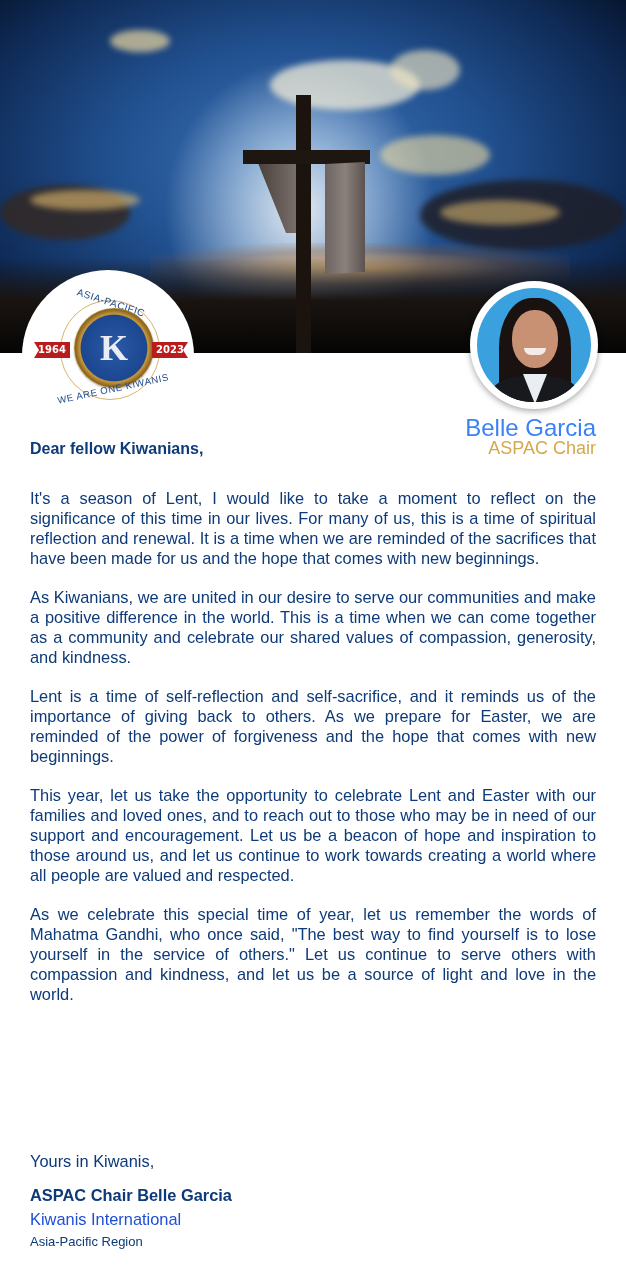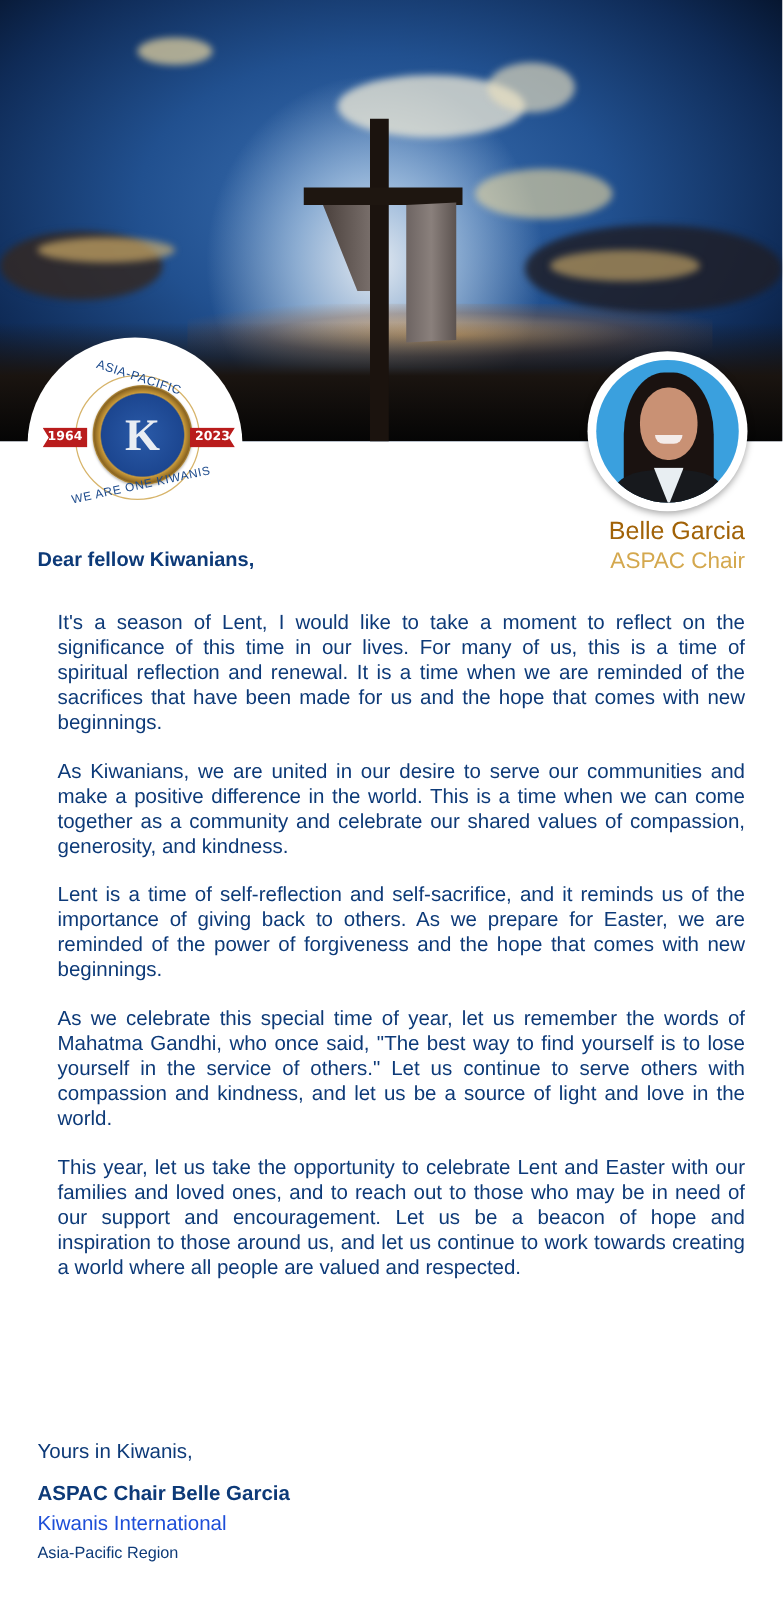--- a/index.html
+++ b/index.html
@@ -31,26 +31,26 @@
   .logo-bottom { position: absolute; left: 48px; top: 383px; width: 130px; text-align: center; font-size: 9.5px; color: #1c4a8c; letter-spacing: 0.6px; transform: rotate(-12deg); }
 
   .photo-frame { position: absolute; left: 470px; top: 281px; width: 128px; height: 128px; border-radius: 50%; background: #ffffff; box-shadow: 0 2px 6px rgba(0,0,0,0.35); }
   .photo { position: absolute; left: 477px; top: 288px; width: 114px; height: 114px; border-radius: 50%; overflow: hidden; background: #3aa0de; }
   .hair { position: absolute; left: 22px; top: 10px; width: 72px; height: 110px; border-radius: 45% 45% 10% 10%; background: #1a1210; }
   .face { position: absolute; left: 35px; top: 22px; width: 46px; height: 58px; border-radius: 48%; background: #c99174; }
   .smile { position: absolute; left: 47px; top: 60px; width: 22px; height: 7px; border-radius: 0 0 12px 12px; background: #f4ecea; }
   .suit { position: absolute; left: 15px; top: 88px; width: 86px; height: 40px; border-radius: 40% 40% 0 0; background: #17191d; }
   .shirt { position: absolute; left: 46px; top: 86px; width: 24px; height: 30px; background: #e8eef2; clip-path: polygon(0 0, 100% 0, 50% 100%); }
 
-  .name { position: absolute; right: 30px; top: 414px; font-size: 20px; color: #a16207; text-align: center; }
+  .name { position: absolute; right: 30px; top: 414px; font-size: 24px; color: #3b82f6; text-align: center; }
   .role { position: absolute; right: 30px; top: 438px; font-size: 18px; color: #d4a84e; text-align: left; }
 
   .greeting { position: absolute; left: 30px; top: 440px; font-size: 16px; font-weight: bold; color: #0d3a78; }
   .body { position: absolute; left: 30px; top: 488px; width: 566px; }
-  .para { margin: 0 0 19px 16px; font-size: 16.4px; line-height: 20px; text-align: justify; color: #0d3a78; }
+  .para { margin: 0 0 19px 0; font-size: 16.4px; line-height: 20px; text-align: justify; color: #0d3a78; }
   .closing { position: absolute; left: 30px; top: 1152px; font-size: 16.4px; color: #0d3a78; }
   .sign-name { position: absolute; left: 30px; top: 1186px; font-size: 16.4px; font-weight: bold; color: #0d3a78; }
   .sign-org { position: absolute; left: 30px; top: 1210px; font-size: 16.4px; color: #1d4ed8; }
   .sign-region { position: absolute; left: 30px; top: 1234px; font-size: 13px; color: #0d3a78; }
 </style>
 </head>
 <body>
 
 <div class="hero">
   <div class="cloud" style="left:110px;top:30px;width:60px;height:22px;background:rgba(235,215,160,0.7);"></div>
@@ -89,20 +89,20 @@
 
 <div class="name">Belle Garcia</div>
 <div class="role">ASPAC Chair</div>
 
 <div class="greeting">Dear fellow Kiwanians,</div>
 
 <div class="body">
   <p class="para">It's a season of Lent, I would like to take a moment to reflect on the significance of this time in our lives. For many of us, this is a time of spiritual reflection and renewal. It is a time when we are reminded of the sacrifices that have been made for us and the hope that comes with new beginnings.</p>
   <p class="para">As Kiwanians, we are united in our desire to serve our communities and make a positive difference in the world. This is a time when we can come together as a community and celebrate our shared values of compassion, generosity, and kindness.</p>
   <p class="para">Lent is a time of self-reflection and self-sacrifice, and it reminds us of the importance of giving back to others. As we prepare for Easter, we are reminded of the power of forgiveness and the hope that comes with new beginnings.</p>
+  <p class="para">This year, let us take the opportunity to celebrate Lent and Easter with our families and loved ones, and to reach out to those who may be in need of our support and encouragement. Let us be a beacon of hope and inspiration to those around us, and let us continue to work towards creating a world where all people are valued and respected.</p>
   <p class="para">As we celebrate this special time of year, let us remember the words of Mahatma Gandhi, who once said, "The best way to find yourself is to lose yourself in the service of others." Let us continue to serve others with compassion and kindness, and let us be a source of light and love in the world.</p>
-  <p class="para">This year, let us take the opportunity to celebrate Lent and Easter with our families and loved ones, and to reach out to those who may be in need of our support and encouragement. Let us be a beacon of hope and inspiration to those around us, and let us continue to work towards creating a world where all people are valued and respected.</p>
 </div>
 
 <div class="closing">Yours in Kiwanis,</div>
 <div class="sign-name">ASPAC Chair Belle Garcia</div>
 <div class="sign-org">Kiwanis International</div>
 <div class="sign-region">Asia-Pacific Region</div>
 
 </body></html>

